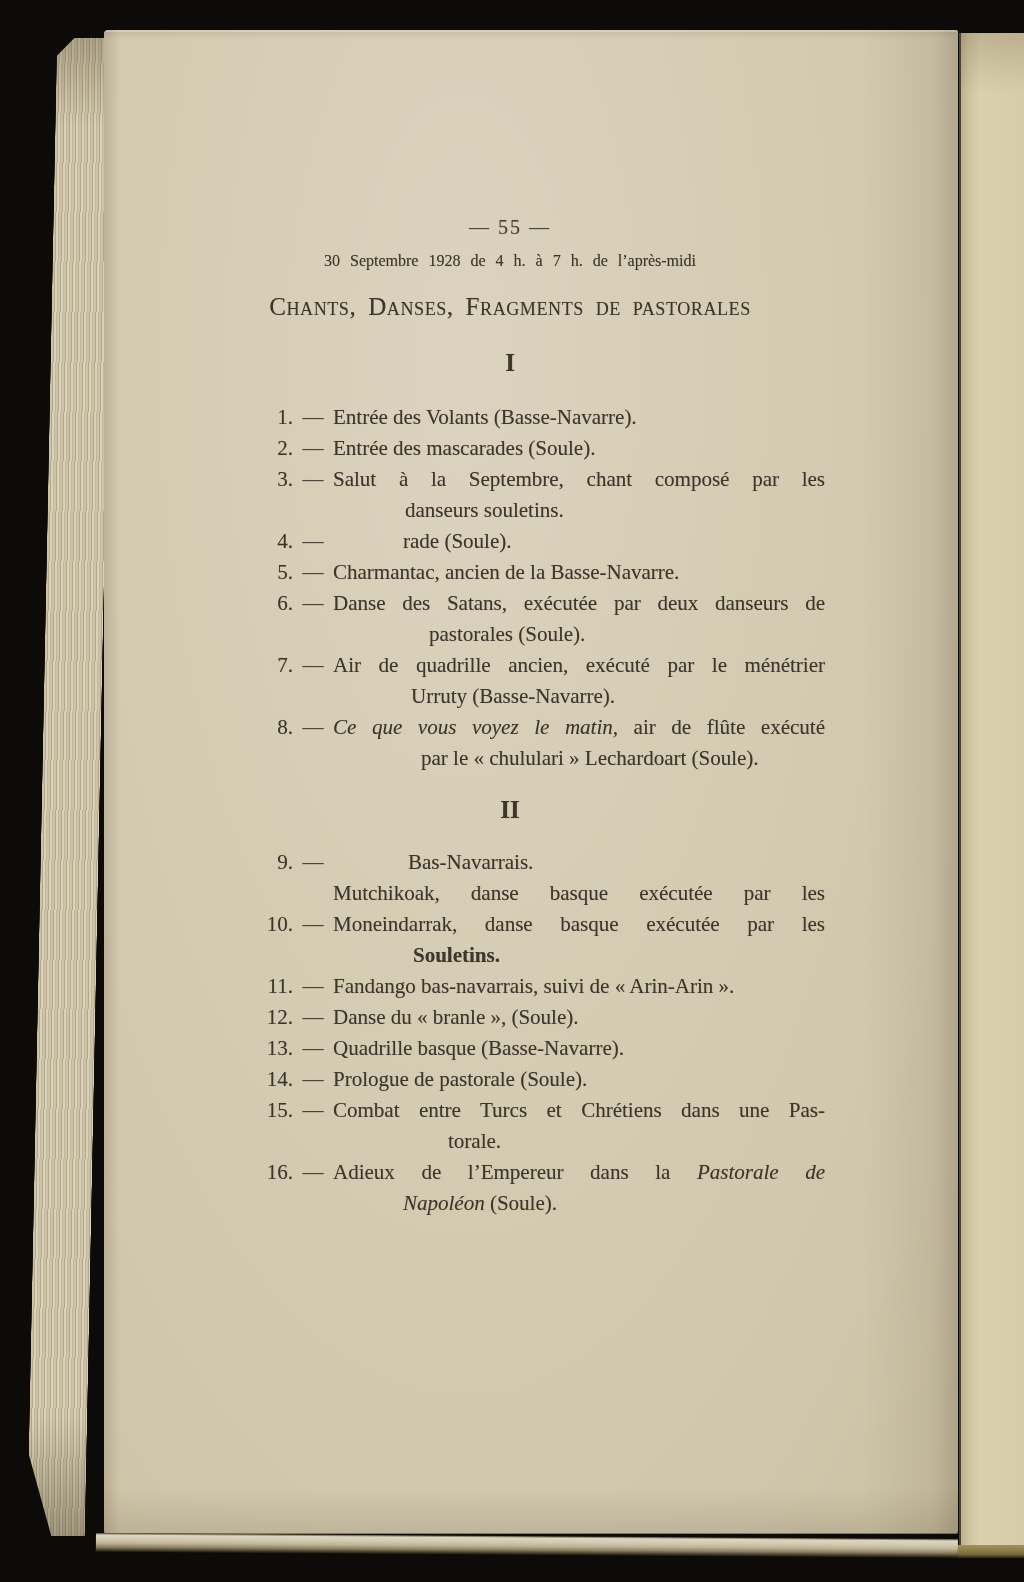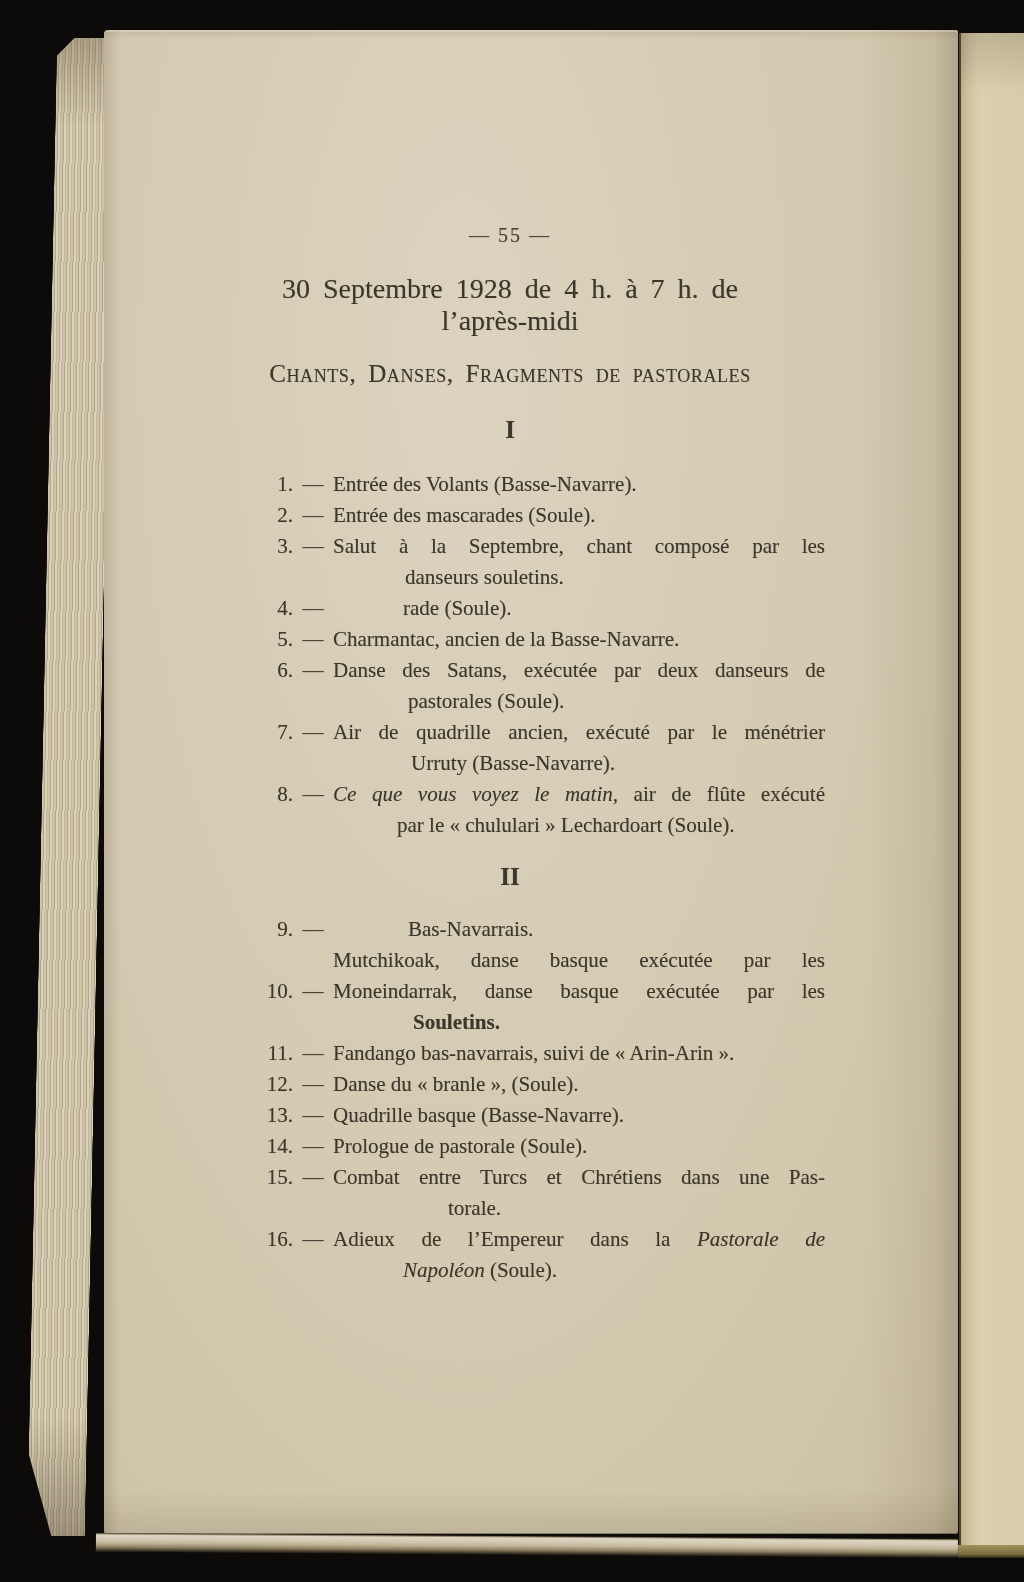--- a/index.html
+++ b/index.html
@@ -51,29 +51,29 @@
   .bottom-sheet-edges {
     position:absolute; left:96px; top:1533px; width:862px; height:19px;
     transform:rotate(0.4deg); transform-origin:0 0;
     background:linear-gradient(180deg,
       #4f4329 0px, #ddd6c2 2px, #d2cab2 6px,
       #c0b497 10px, #8d7f60 14px, #15120d 19px);
   }
 
   
   .content {
-    position:absolute; left:249px; top:34px; width:576px;
+    position:absolute; left:249px; top:26px; width:576px;
     color:#3c362b;
     font-size:21px;
     text-shadow:0.3px 0.3px 0.7px rgba(66,58,44,.35);
   }
   .center-block { width:522px; text-align:center; }
   .page-number  { margin-top:190px; font-size:20px; letter-spacing:2px; color:#474136; }
   .prog-title   { margin-top:31px; font-variant:small-caps; font-size:24px; letter-spacing:1.5px; }
-  .date-line    { margin-top:26px; font-size:28px; word-spacing:6px; }
+  .date-line    { margin-top:13px; font-size:16px; word-spacing:6px; }
   .subtitle     { margin-top:23px; font-variant:small-caps; font-size:25px; word-spacing:5px; letter-spacing:0.6px; }
 
   .part-heading {
     width:522px; text-align:center;
     font-size:25px; font-weight:bold; line-height:31px;
     margin-top:26px;
   }
   .part-heading.second { margin-top:20px; }
   .part-items { margin-top:24px; }
   .part-items.second { margin-top:22px; }
@@ -137,37 +137,37 @@
             <div class="item-dash">—</div>
             <div class="item-text">
               <div class="line"><span>Charmantac, ancien de la Basse-Navarre.</span></div>
             </div>
           </div>
           <div class="item">
             <div class="item-num">6.</div>
             <div class="item-dash">—</div>
             <div class="item-text">
               <div class="line j"><span>Danse des Satans, exécutée par deux danseurs de</span></div>
-              <div class="line" style="margin-left: 75px;"><span>pastorales (Soule).</span></div>
+              <div class="line" style="margin-left: 96px;"><span>pastorales (Soule).</span></div>
             </div>
           </div>
           <div class="item">
             <div class="item-num">7.</div>
             <div class="item-dash">—</div>
             <div class="item-text">
               <div class="line j"><span>Air de quadrille ancien, exécuté par le ménétrier</span></div>
               <div class="line" style="margin-left: 78px;"><span>Urruty (Basse-Navarre).</span></div>
             </div>
           </div>
           <div class="item">
             <div class="item-num">8.</div>
             <div class="item-dash">—</div>
             <div class="item-text">
               <div class="line j"><span class="it">Ce que vous voyez le matin,</span><span> air de flûte exécuté</span></div>
-              <div class="line" style="margin-left: 64px;"><span>par le « chululari » Lechardoart (Soule).</span></div>
+              <div class="line" style="margin-left: 88px;"><span>par le « chululari » Lechardoart (Soule).</span></div>
             </div>
           </div>
         </div>
       </div>
       <div class="part">
         <div class="part-heading second">II</div>
         <div class="part-items second">
           <div class="item">
             <div class="item-num">9.</div>
             <div class="item-dash">—</div>

